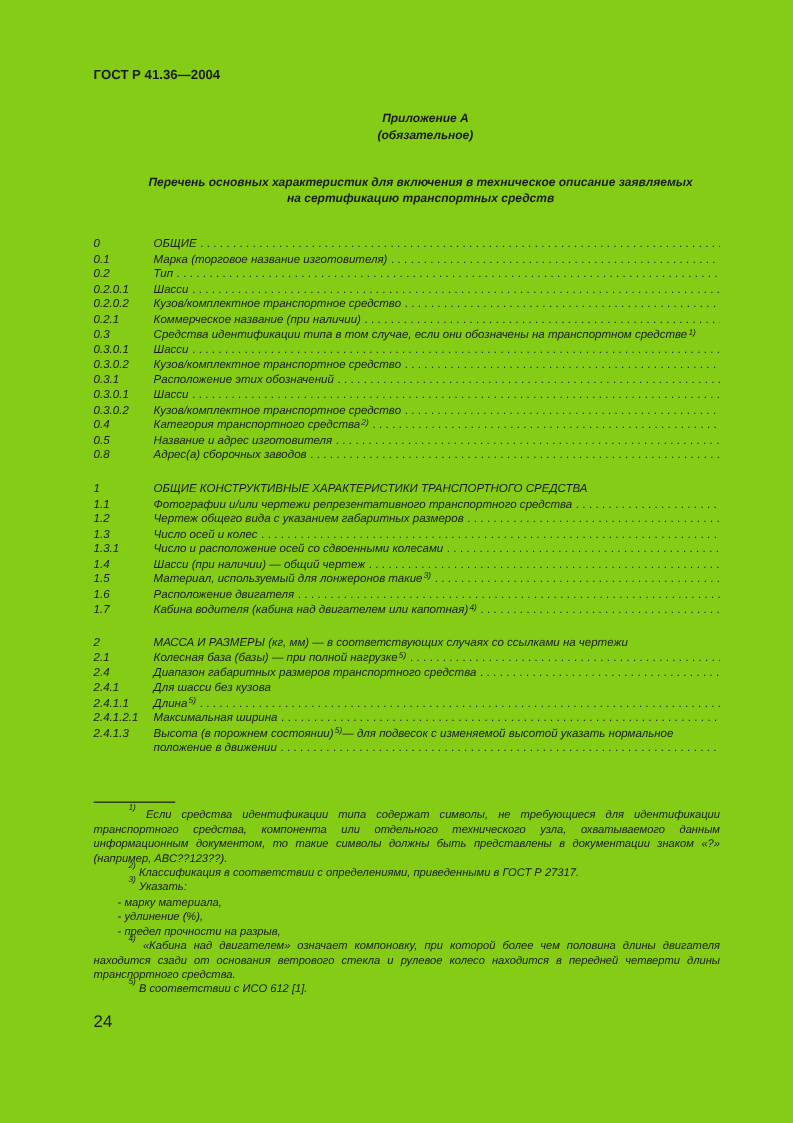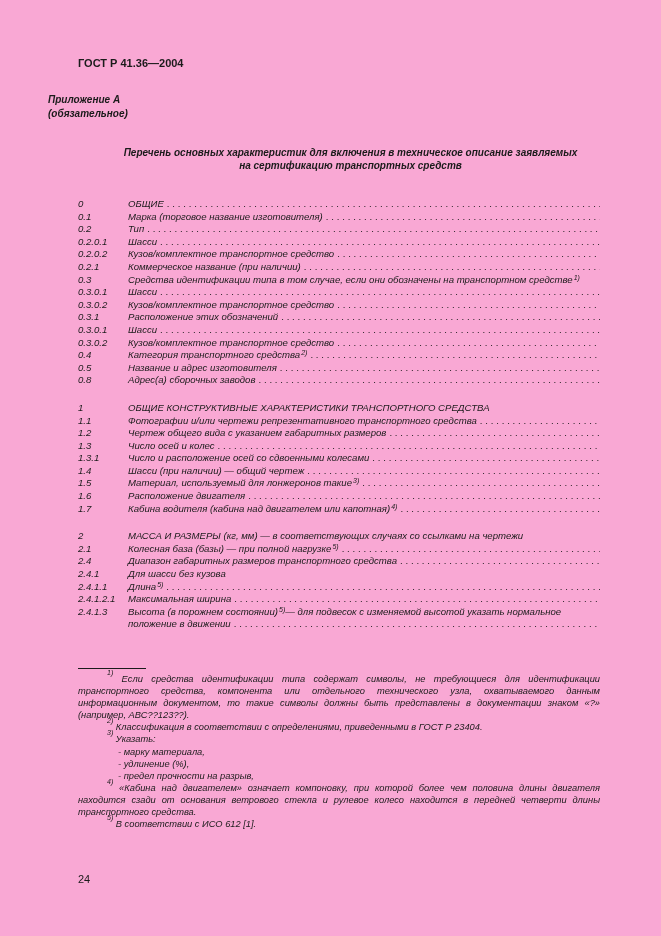--- a/index.html
+++ b/index.html
@@ -1,34 +1,34 @@
 <!DOCTYPE html>
 <html><head>
 <meta charset="utf-8">
 <style>
   html, body { margin: 0; padding: 0; background: #ffffff; }
   .page {
     position: relative;
     width: 661px;
     height: 936px;
-    background: #f9a8d4;
+    background: #84cc16;
     color: #1b1b1b;
     font-family: "Liberation Sans", sans-serif;
     overflow: hidden;
   }
   .doc-code {
     position: absolute;
     top: 57px; left: 78px;
     font-size: 11px;
     font-weight: bold;
   }
   .annex {
     position: absolute;
     top: 93px; left: 0; right: 0;
-    text-align: left;
+    text-align: center;
     font-size: 10px;
     font-weight: bold;
     font-style: italic;
     line-height: 14px;
     margin-left: 48px;
   }
   .title {
     position: absolute;
     top: 146px; left: 0; right: 0;
     text-align: center;
@@ -78,25 +78,25 @@
   }
   .footnotes {
     position: absolute;
     top: 673px; left: 78px; right: 61px;
     font-size: 9.3px;
     font-style: italic;
     line-height: 12.1px;
   }
   .fn-para { text-indent: 28px; }
   .fn-para.justify { text-align: justify; }
-  .fn-bullet { text-indent: 0; margin-left: 40px; }
+  .fn-bullet { text-indent: 0; margin-left: 20px; }
   .page-num {
     position: absolute;
-    top: 873px; left: 78px;
-    font-size: 11px;
+    top: 843px; left: 78px;
+    font-size: 14px;
     font-style: normal;
   }
 </style>
 </head>
 <body>
 
 <div class="page">
   <div class="doc-code">ГОСТ Р 41.36—2004</div>
 
   <div class="annex">
@@ -335,21 +335,21 @@
         <span class="toc-body">
           <span class="toc-text">положение в движении</span>
           <span class="leader"></span>
         </span>
       </div>
     </div>
 
   <div class="fn-sep"></div>
   <div class="footnotes" id="footnotes">
       <div class="fn-para justify"><sup class="sup-ref">1)</sup> <span>Если средства идентификации типа содержат символы, не требующиеся для идентификации транспортного средства, компонента или отдельного технического узла, охватываемого данным информационным документом, то такие символы должны быть представлены в документации знаком «?» (например, АВС??123??).</span></div>
-      <div class="fn-para"><sup class="sup-ref">2)</sup> <span>Классификация в соответствии с определениями, приведенными в ГОСТ Р 23404.</span></div>
+      <div class="fn-para"><sup class="sup-ref">2)</sup> <span>Классификация в соответствии с определениями, приведенными в ГОСТ Р 27317.</span></div>
       <div class="fn-para"><sup class="sup-ref">3)</sup> <span>Указать:</span></div>
       <div class="fn-bullet">- марку материала,</div>
       <div class="fn-bullet">- удлинение (%),</div>
       <div class="fn-bullet">- предел прочности на разрыв,</div>
       <div class="fn-para justify"><sup class="sup-ref">4)</sup> <span>«Кабина над двигателем» означает компоновку, при которой более чем половина длины двигателя находится сзади от основания ветрового стекла и рулевое колесо находится в передней четверти длины транспортного средства.</span></div>
       <div class="fn-para"><sup class="sup-ref">5)</sup> <span>В соответствии с ИСО 612 [1].</span></div>
     </div>
 
   <div class="page-num">24</div>
 </div>

